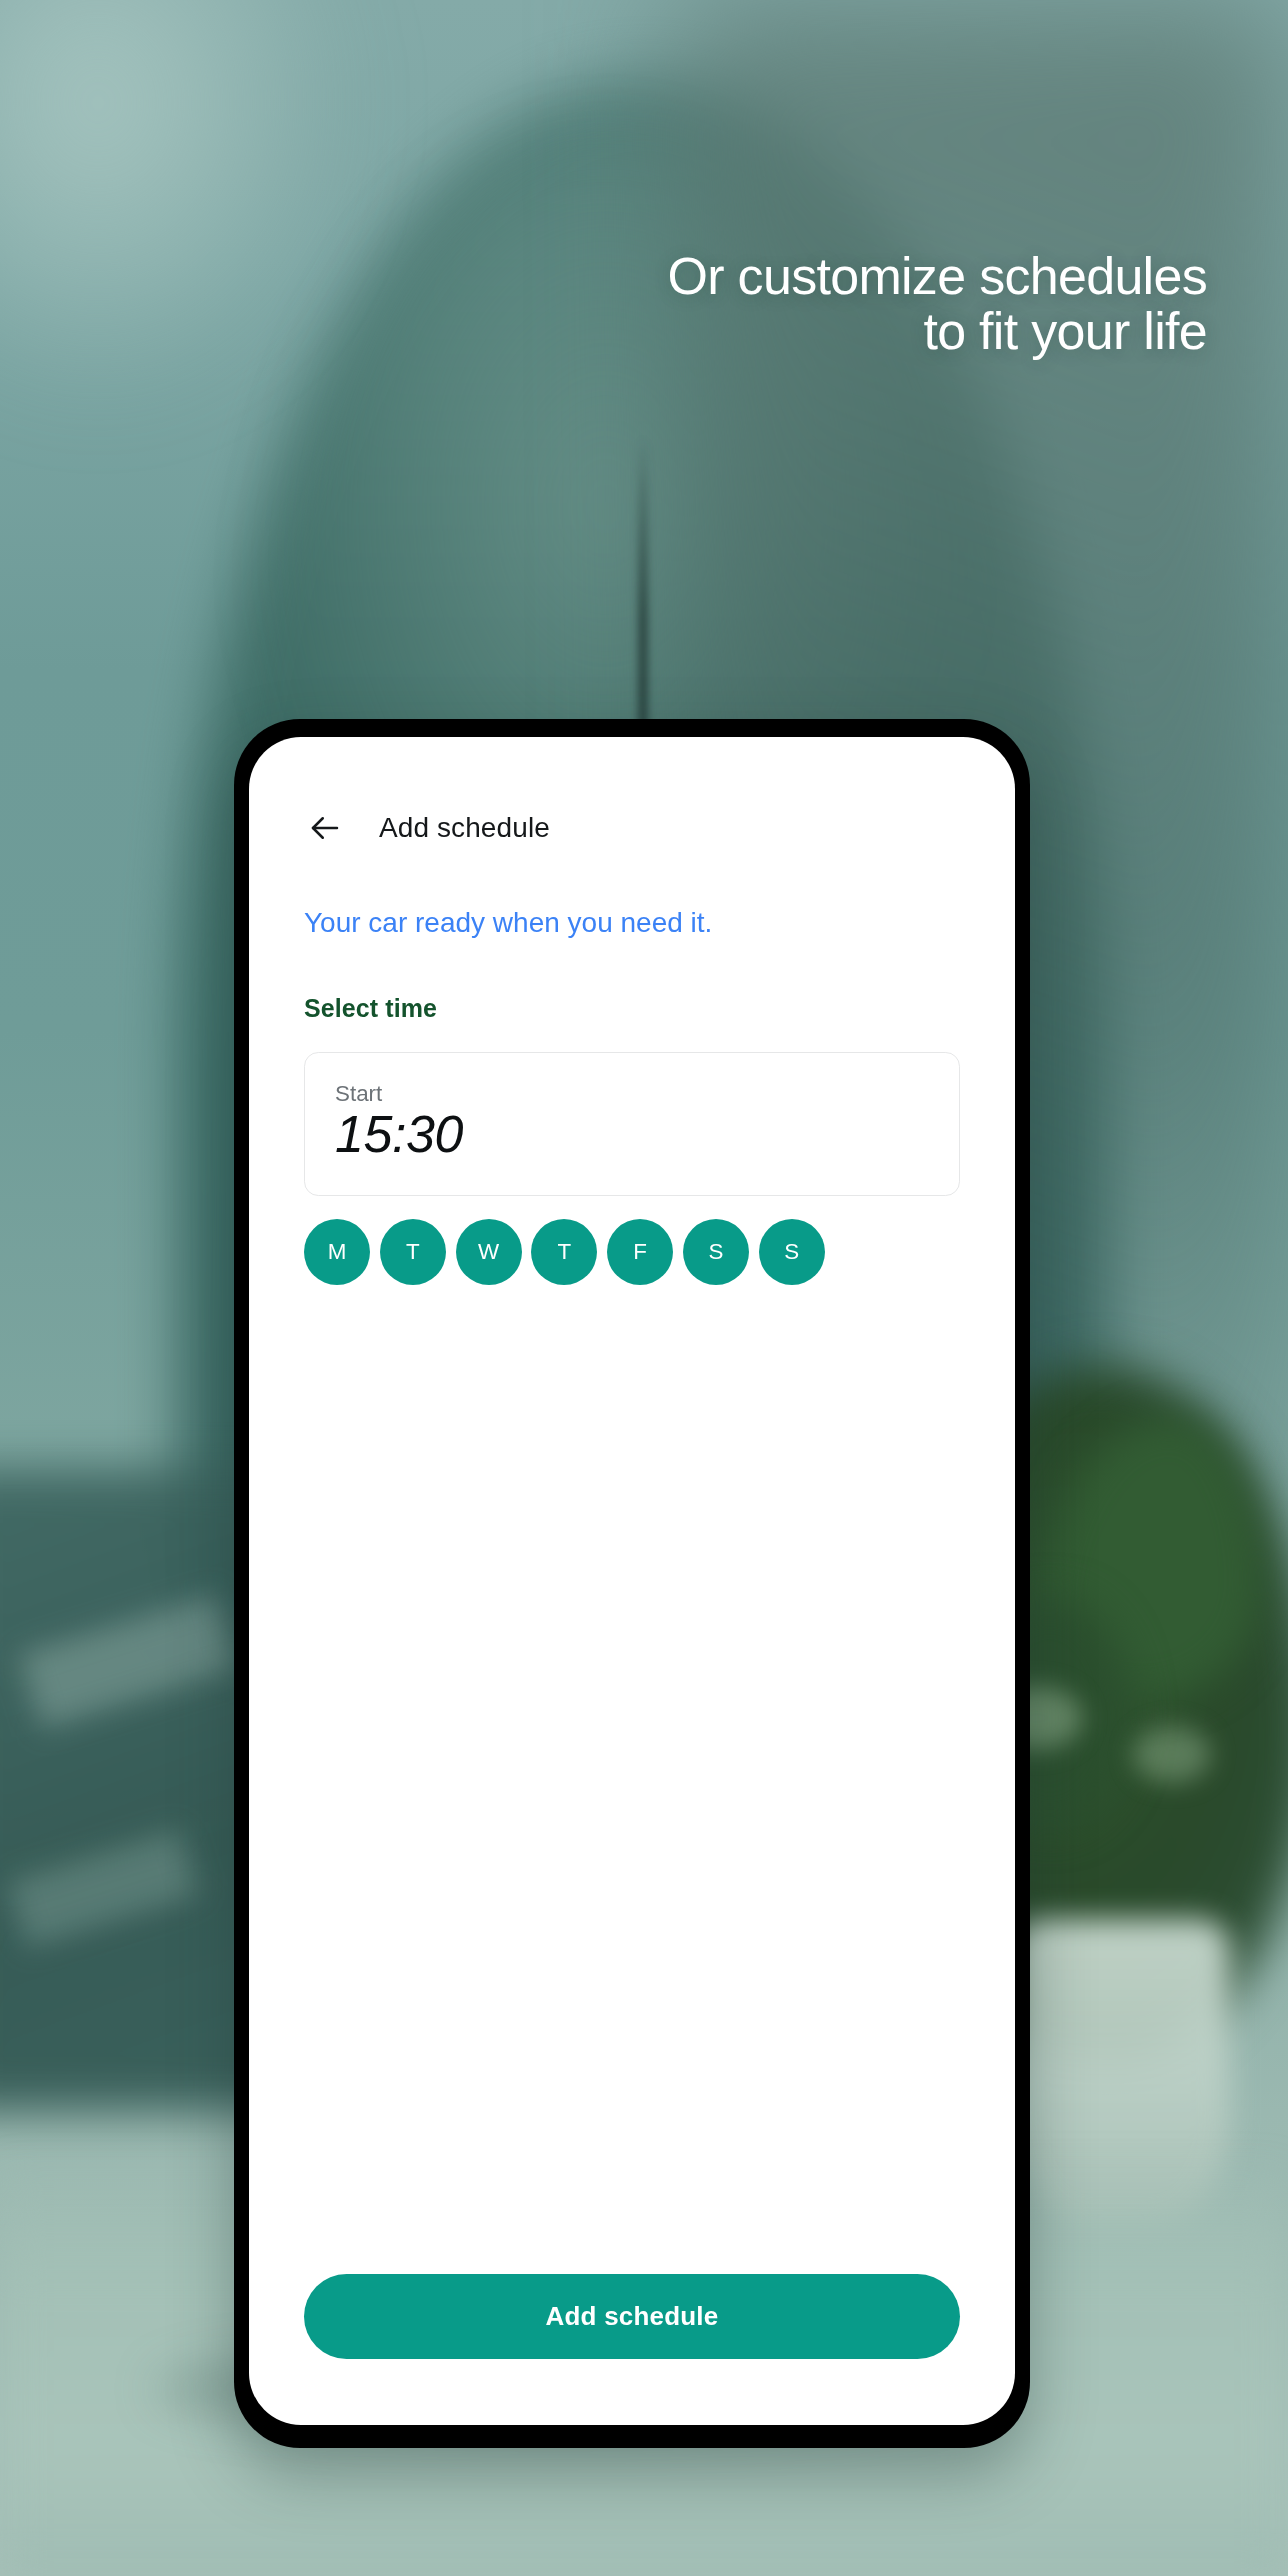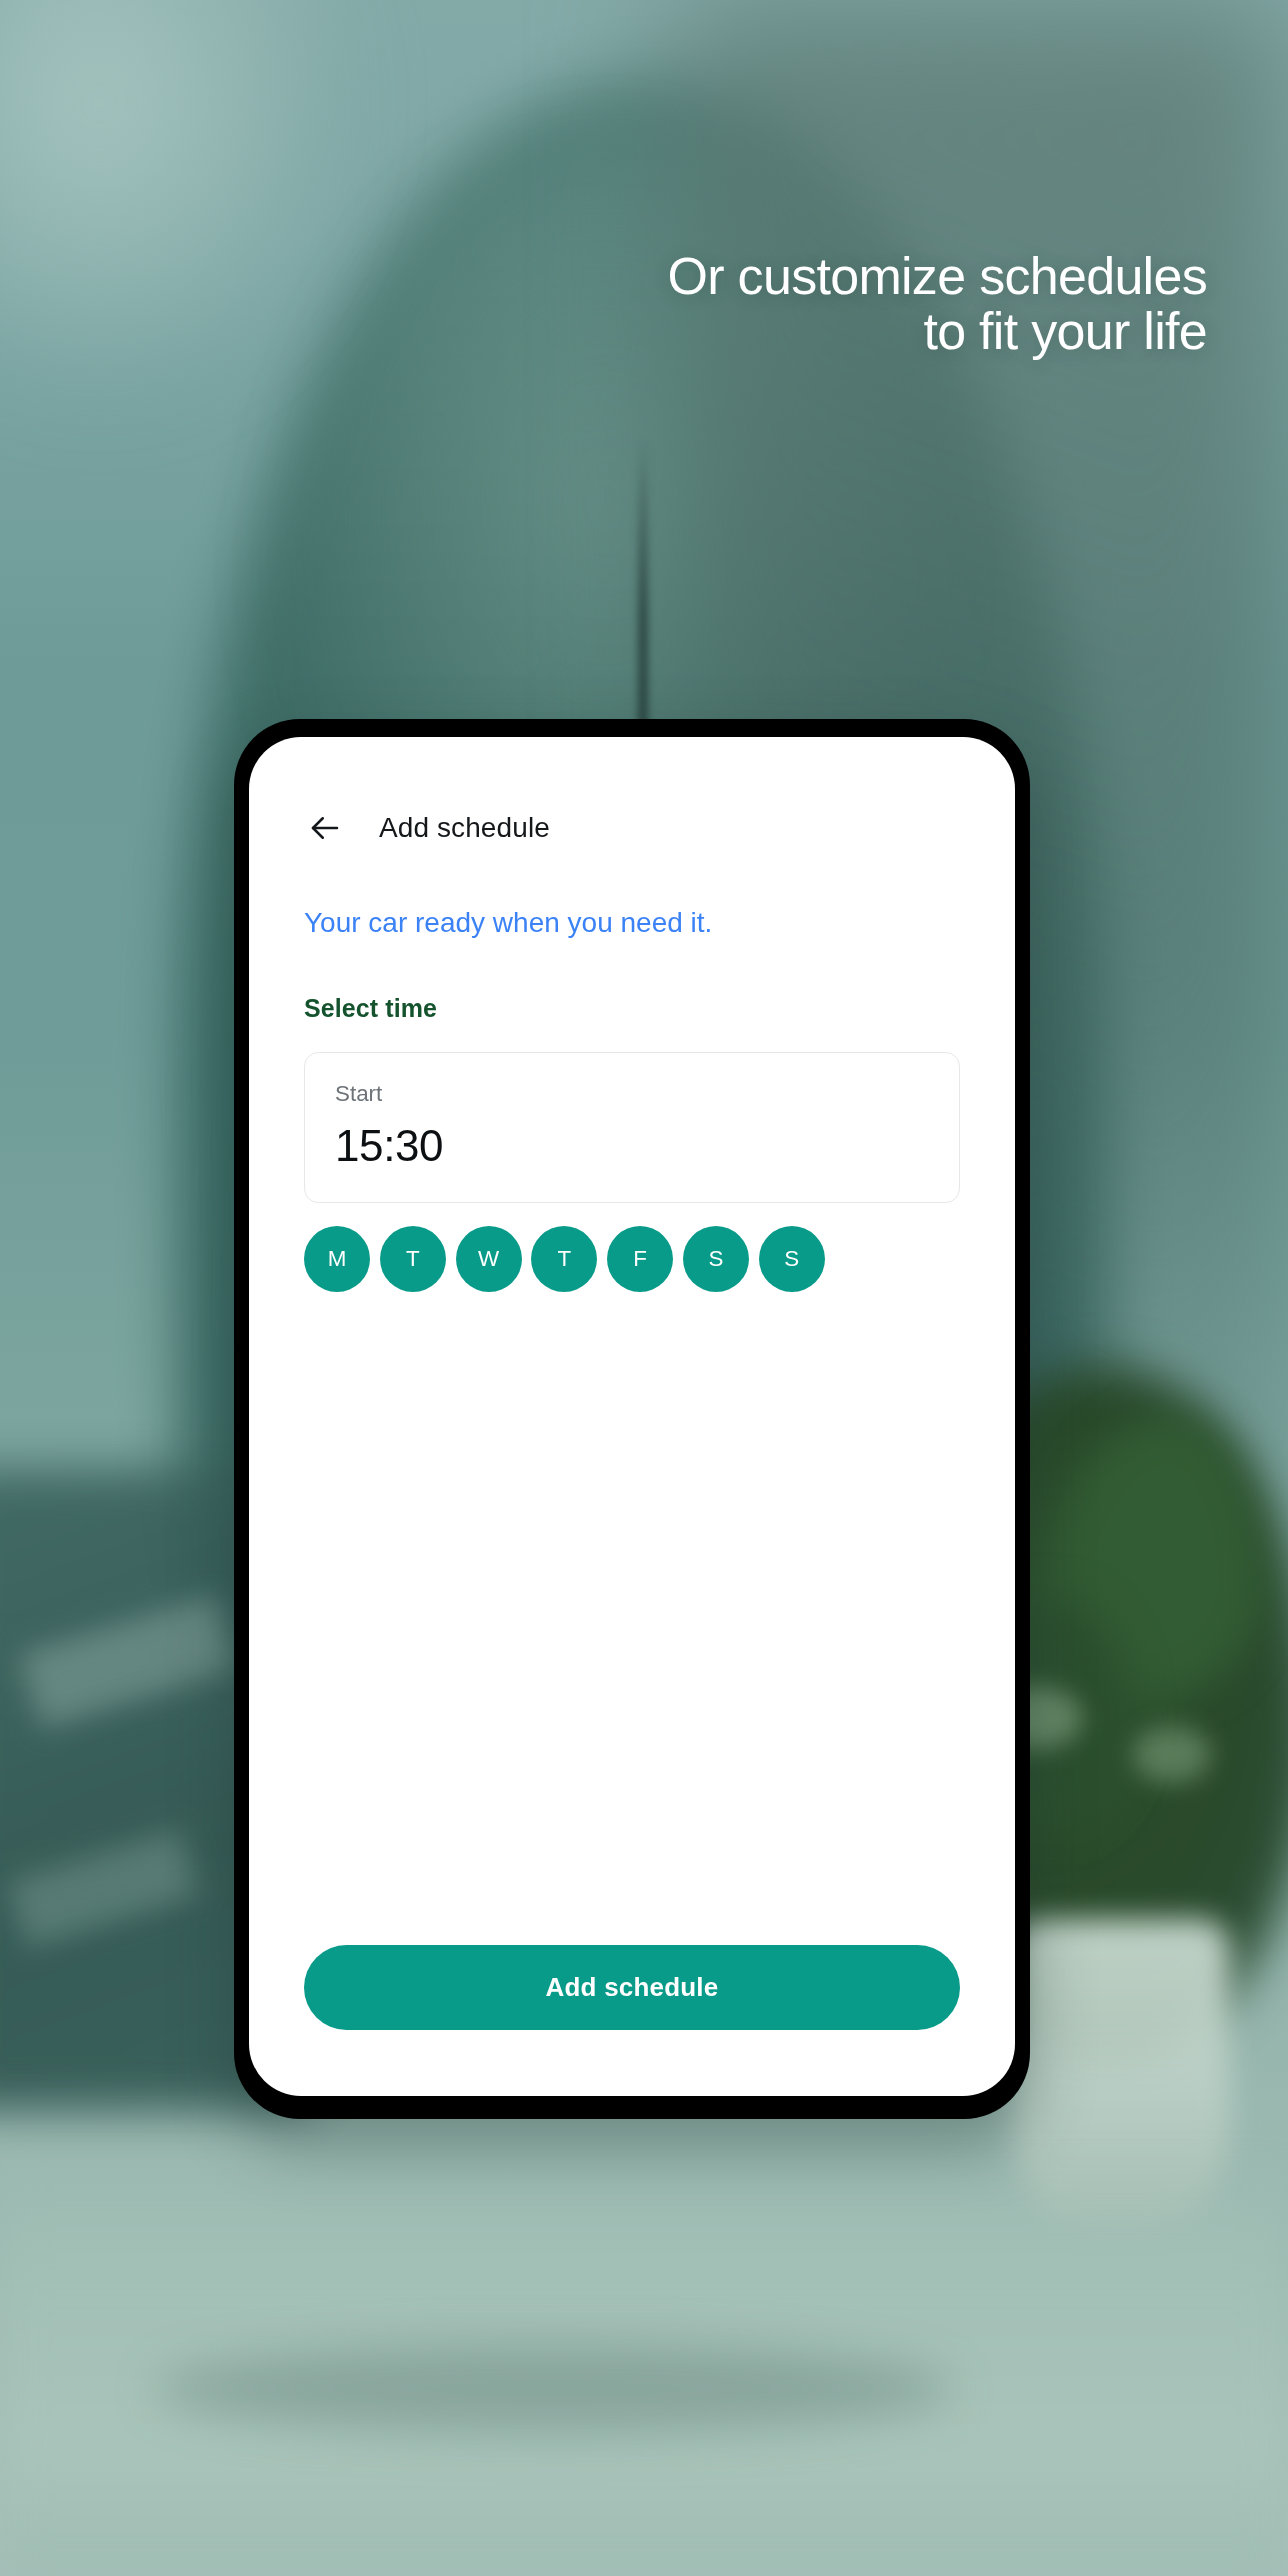--- a/index.html
+++ b/index.html
@@ -136,21 +136,21 @@
     white-space:pre-line;
     padding:0 81px;
   }
 
   
   #phone {
     position:absolute;
     left:234px;
     top:719px;
     width:796px;
-    height:1400px;
+    height:1729px;
     background:#000000;
     border-radius:66px;
     box-shadow:0 27px 63px rgba(30,56,52,.36);
     padding:18px 15px 23px 15px;
   }
   #phone-screen {
     width:100%; height:100%;
     background:#ffffff;
     border-radius:52px;
     overflow:hidden;
@@ -212,26 +212,27 @@
     padding:30px 30px 32px 30px;
     background:#fff;
     cursor:pointer;
   }
   .time-card-label {
     font-size:22.4px;
     color:#6d7378;
     line-height:1;
   }
   .time-card-value {
-    margin-top:18px;
-    font-size:44px;
+    margin-top:2px;
+    font-size:52px;
     color:#0d1012;
     letter-spacing:-0.4px;
     line-height:1.06;
     font-weight:400;
+    font-style:italic;
   }
 
   
   #repeat-chips {
     display:flex;
     gap:19.7px;
     margin-top:29px;
   }
   .chip {
     border-radius:894px;

